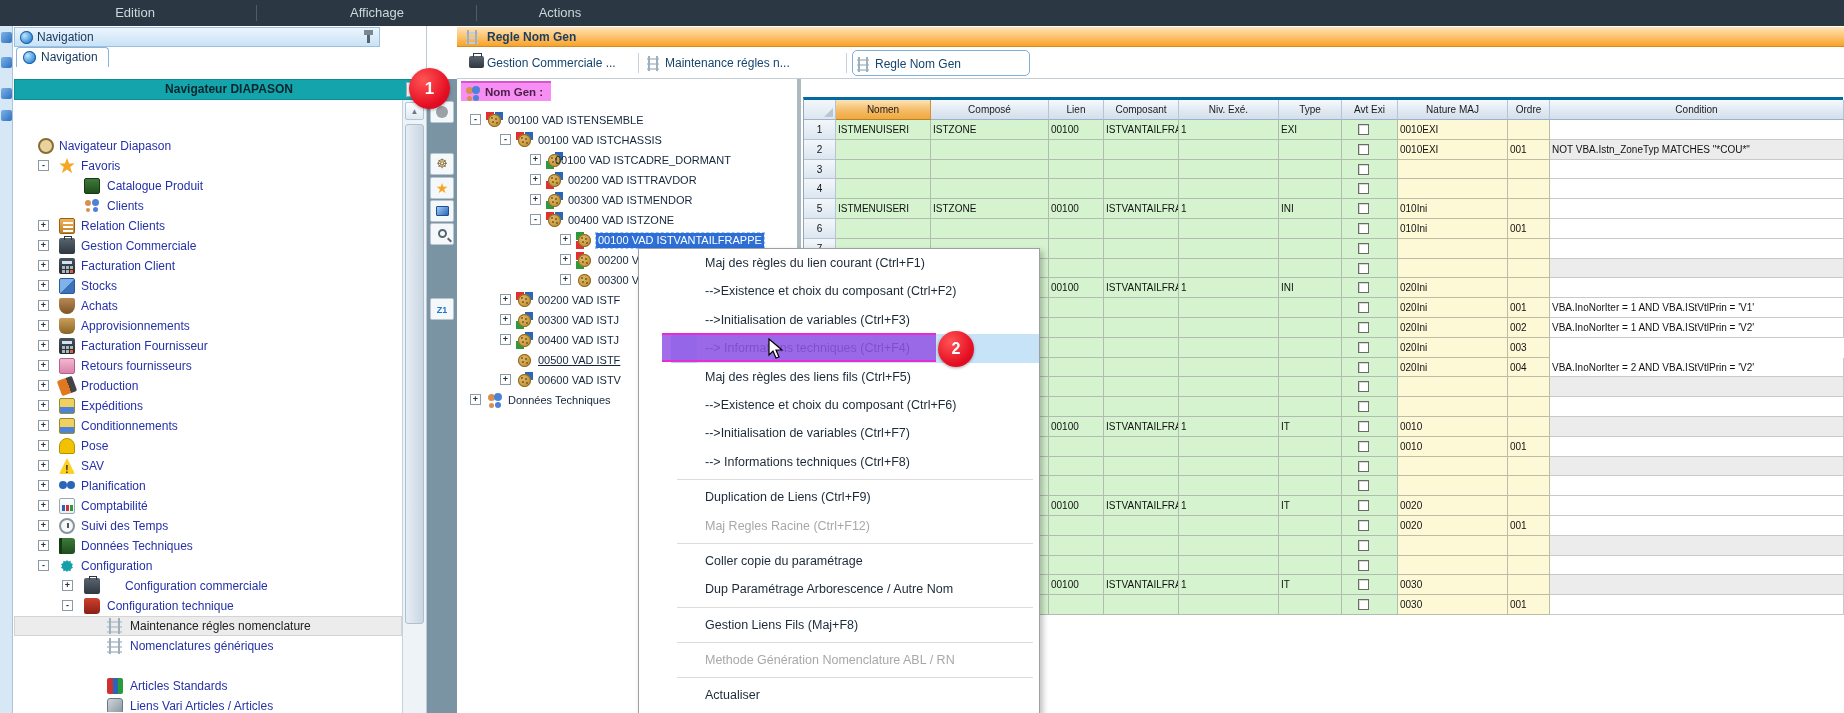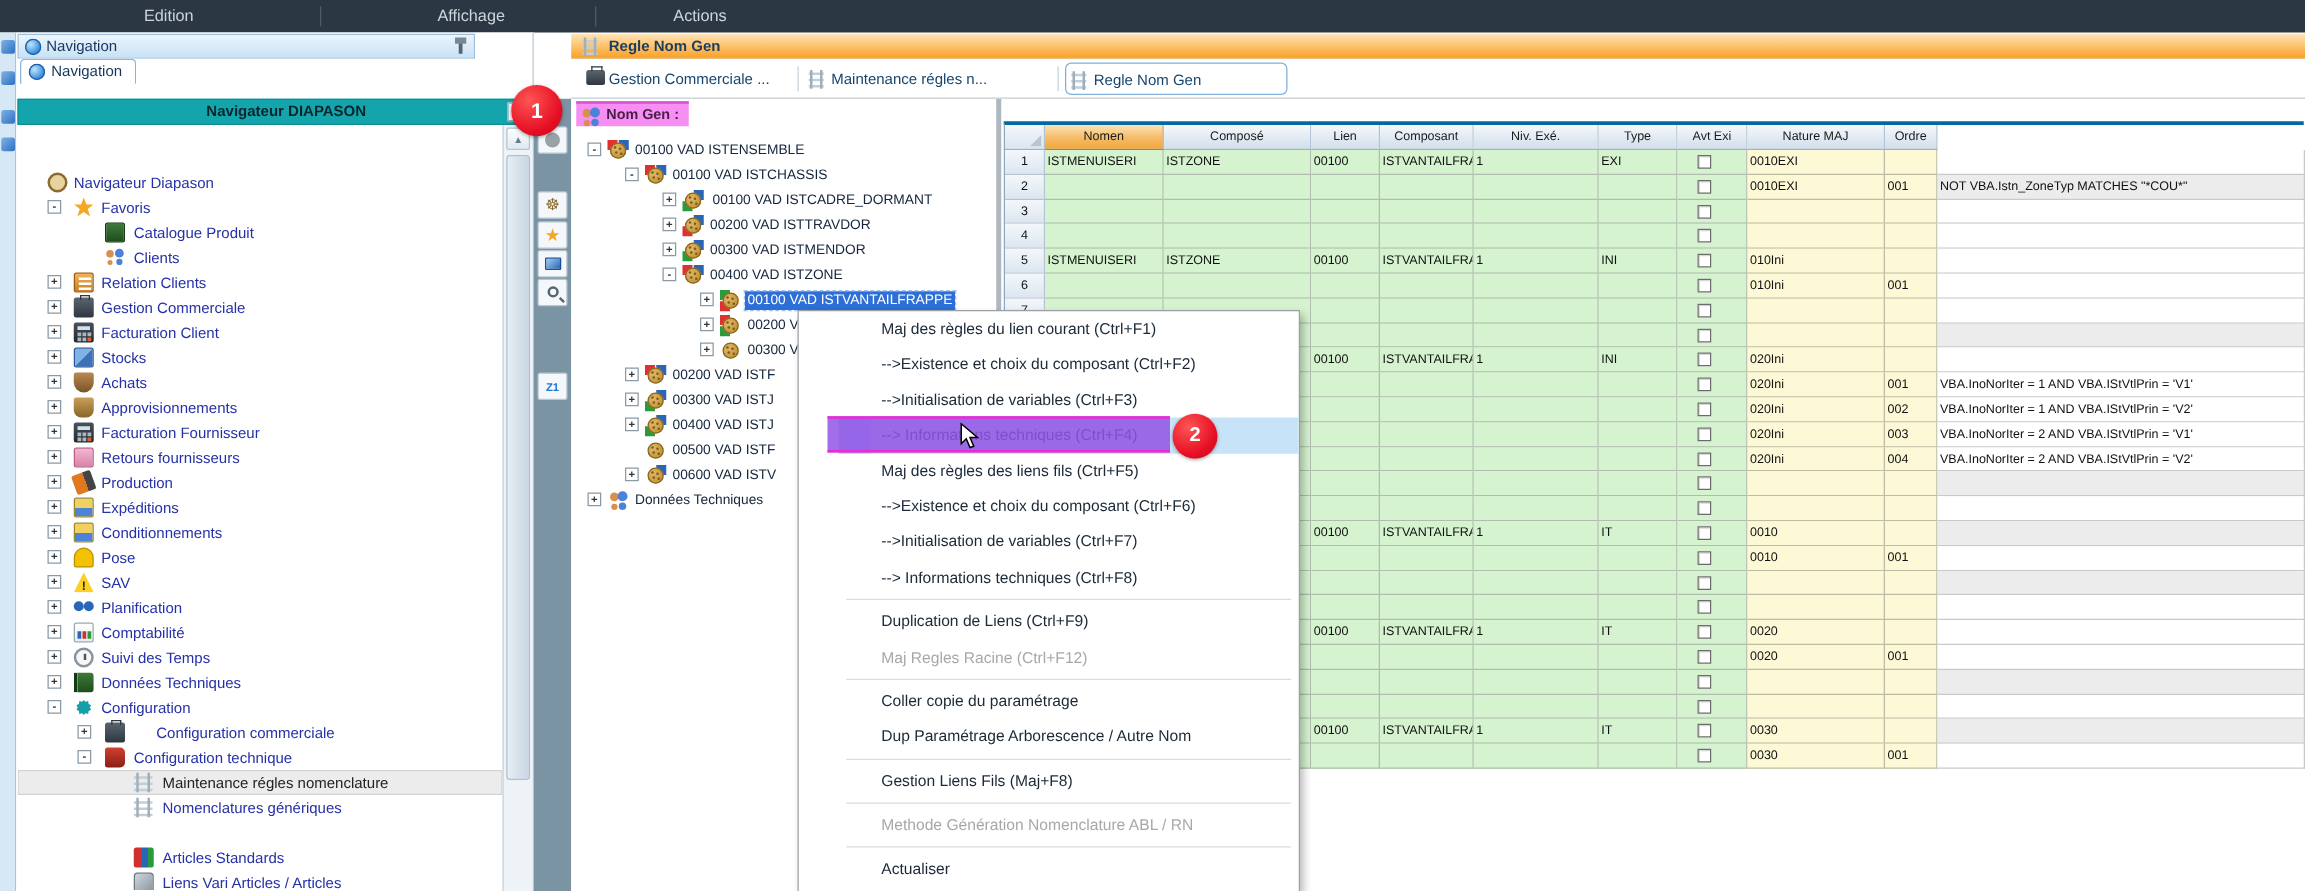--- a/index.html
+++ b/index.html
@@ -393,21 +393,21 @@
           </div>
           <div class="mtxt" style="left: 79px;">00100 VAD ISTCHASSIS</div>
         </div>
         <div class="mtrow" style="top: 40px;">
           <div class="exp" style="left: 73px;">+</div>
           <div class="cookie" style="left: 89px;">
             <div class="corner" style="background: rgb(42, 154, 58); left: 0px; bottom: 0px;"></div>
             <div class="corner" style="background: rgb(42, 102, 184); right: 0px; top: 0px;"></div>
             <div class="body"></div>
           </div>
-          <div class="mtxt" style="left: 111px; text-align: right;">00100 VAD ISTCADRE_DORMANT</div>
+          <div class="mtxt" style="left: 96px; text-align: right;">00100 VAD ISTCADRE_DORMANT</div>
         </div>
         <div class="mtrow" style="top: 60px;">
           <div class="exp" style="left: 73px;">+</div>
           <div class="cookie" style="left: 89px;">
             <div class="corner" style="background: rgb(224, 48, 48); left: 0px; bottom: 0px;"></div>
             <div class="corner" style="background: rgb(42, 102, 184); right: 0px; top: 0px;"></div>
             <div class="body"></div>
           </div>
           <div class="mtxt" style="left: 109px;">00200 VAD ISTTRAVDOR</div>
         </div>
@@ -478,21 +478,21 @@
             <div class="corner" style="background: rgb(42, 154, 58); left: 0px; bottom: 0px;"></div>
             <div class="corner" style="background: rgb(42, 102, 184); right: 0px; top: 0px;"></div>
             <div class="body"></div>
           </div>
           <div class="mtxt" style="left: 79px;">00400 VAD ISTJ</div>
         </div>
         <div class="mtrow" style="top: 240px;">
           <div class="cookie" style="left: 59px;">
             <div class="body"></div>
           </div>
-          <div class="mtxt" style="left: 79px;">00500 VAD ISTF</div>
+          <div class="mtxt" style="left: 79px; text-decoration: underline;">00500 VAD ISTF</div>
         </div>
         <div class="mtrow" style="top: 260px;">
           <div class="exp" style="left: 43px;">+</div>
           <div class="cookie" style="left: 59px;">
             <div class="corner" style="background: rgb(42, 102, 184); right: 0px; top: 0px;"></div>
             <div class="body"></div>
           </div>
           <div class="mtxt" style="left: 79px;">00600 VAD ISTV</div>
         </div>
         <div class="mtrow" style="top: 280px;">
@@ -521,20 +521,21 @@
         <div class="gc h corner"></div>
         <div class="gc h sel">Nomen</div>
         <div class="gc h">Composé</div>
         <div class="gc h">Lien</div>
         <div class="gc h">Composant</div>
         <div class="gc h">Niv. Exé.</div>
         <div class="gc h">Type</div>
         <div class="gc h">Avt Exi</div>
         <div class="gc h">Nature MAJ</div>
         <div class="gc h">Ordre</div>
+        <div class="gc h">Condition</div>
       </div>
       <div class="grow">
         <div class="gc num">1</div>
         <div class="gc green">ISTMENUISERI</div>
         <div class="gc green">ISTZONE</div>
         <div class="gc green">00100</div>
         <div class="gc green">ISTVANTAILFRAPF</div>
         <div class="gc green">1</div>
         <div class="gc green">EXI</div>
         <div class="gc green"><span class="cb"></span></div>
@@ -676,21 +677,20 @@
         <div class="gc num">12</div>
         <div class="gc green"></div>
         <div class="gc green"></div>
         <div class="gc green"></div>
         <div class="gc green"></div>
         <div class="gc green"></div>
         <div class="gc green"></div>
         <div class="gc green"><span class="cb"></span></div>
         <div class="gc yellow">020Ini</div>
         <div class="gc yellow">003</div>
-        <div class="gc cond">VBA.InoNorIter = 2 AND VBA.IStVtlPrin = 'V1'</div>
       </div>
       <div class="grow">
         <div class="gc num">13</div>
         <div class="gc green"></div>
         <div class="gc green"></div>
         <div class="gc green"></div>
         <div class="gc green"></div>
         <div class="gc green"></div>
         <div class="gc green"></div>
         <div class="gc green"><span class="cb"></span></div>

